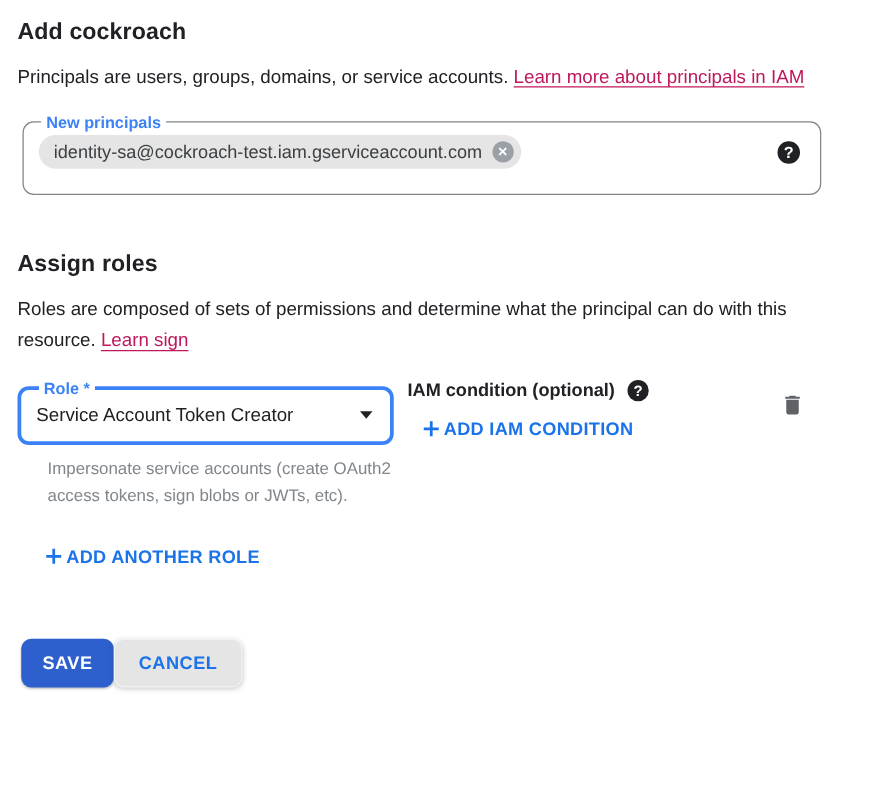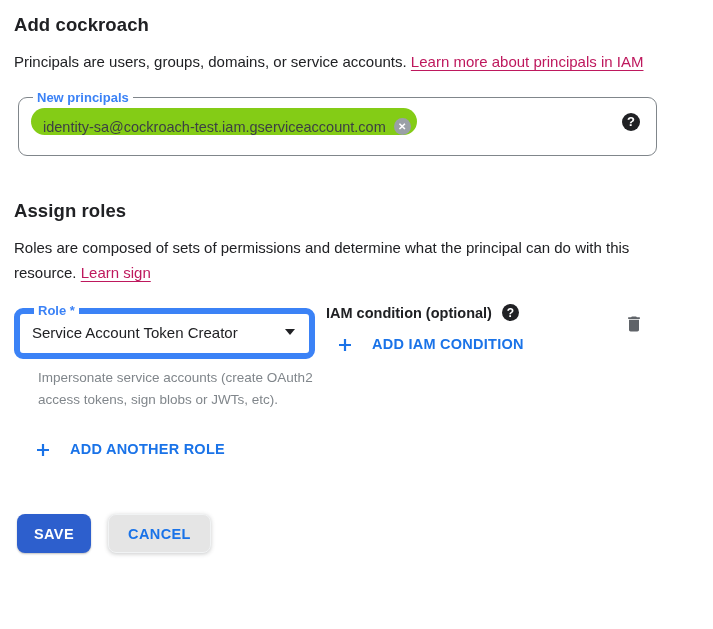--- a/index.html
+++ b/index.html
@@ -48,23 +48,23 @@
     font-size: 13px;
     font-weight: 700;
     padding: 0 4px;
     margin-left: 2px;
     color: #3b82f6;
   }
   .field-row { display: flex; align-items: center; margin-top: 1px; }
 
   .chip {
     display: inline-flex;
-    align-items: flex-end;
+    align-items: center;
     gap: 8px;
-    background: #84cc16;
+    background: #e5e5e5;
     border-radius: 14px;
     height: 27px;
     padding: 0 6px 0 12px;
     font-size: 14.5px;
     color: #3c4043;
     max-width: 540px;
     cursor: default;
   }
   .chip-remove {
     width: 17px; height: 17px;
@@ -90,21 +90,21 @@
     cursor: pointer;
     flex: none;
   }
 
   
   .assign-section { margin-top: 44px; }
 
   .role-row { display: flex; align-items: flex-start; margin-top: 18px; }
   .role-col { width: 301px; flex: none; }
   .role-field {
-    border: 6px solid #3b82f6;
+    border: 3px solid #3b82f6;
     border-radius: 9px;
     margin: 0;
     padding: 0 12px 7px 12px;
     cursor: pointer;
   }
   .role-value-row {
     display: flex; align-items: center;
     height: 28px;
     font-size: 15px;
     color: #202124;
@@ -136,38 +136,38 @@
     border-radius: 50%;
     background: #202124;
     color: #ffffff;
     font-size: 12px;
     font-weight: 700;
     display: flex; align-items: center; justify-content: center;
     cursor: pointer;
     flex: none;
   }
   .text-btn {
-    display: flex; align-items: flex-end; gap: 20px;
+    display: flex; align-items: flex-start; gap: 3px;
     color: #1a73e8;
     font-size: 14.5px;
     font-weight: 700;
     letter-spacing: 0.25px;
     cursor: pointer;
     background: none; border: none;
     font-family: inherit;
     padding: 0;
   }
   .add-condition-btn { margin: 15px 0 0 12px; }
   .add-role-btn { margin: 30px 0 0 22px; }
 
   .trash-col { margin-left: auto; margin-right: 55px; padding-top: 11px; }
   .trash-btn { background: none; border: none; padding: 0; cursor: pointer; line-height: 0; }
 
   
-  .actions-row { display: flex; gap: 17px; margin: 57px 0 0 3px; }
+  .actions-row { display: flex; margin: 57px 0 0 3px; }
   .btn {
     height: 39px;
     border-radius: 8px;
     font-size: 14.5px;
     font-weight: 700;
     letter-spacing: 0.4px;
     display: flex; align-items: center; justify-content: center;
     cursor: pointer;
     font-family: inherit;
   }

